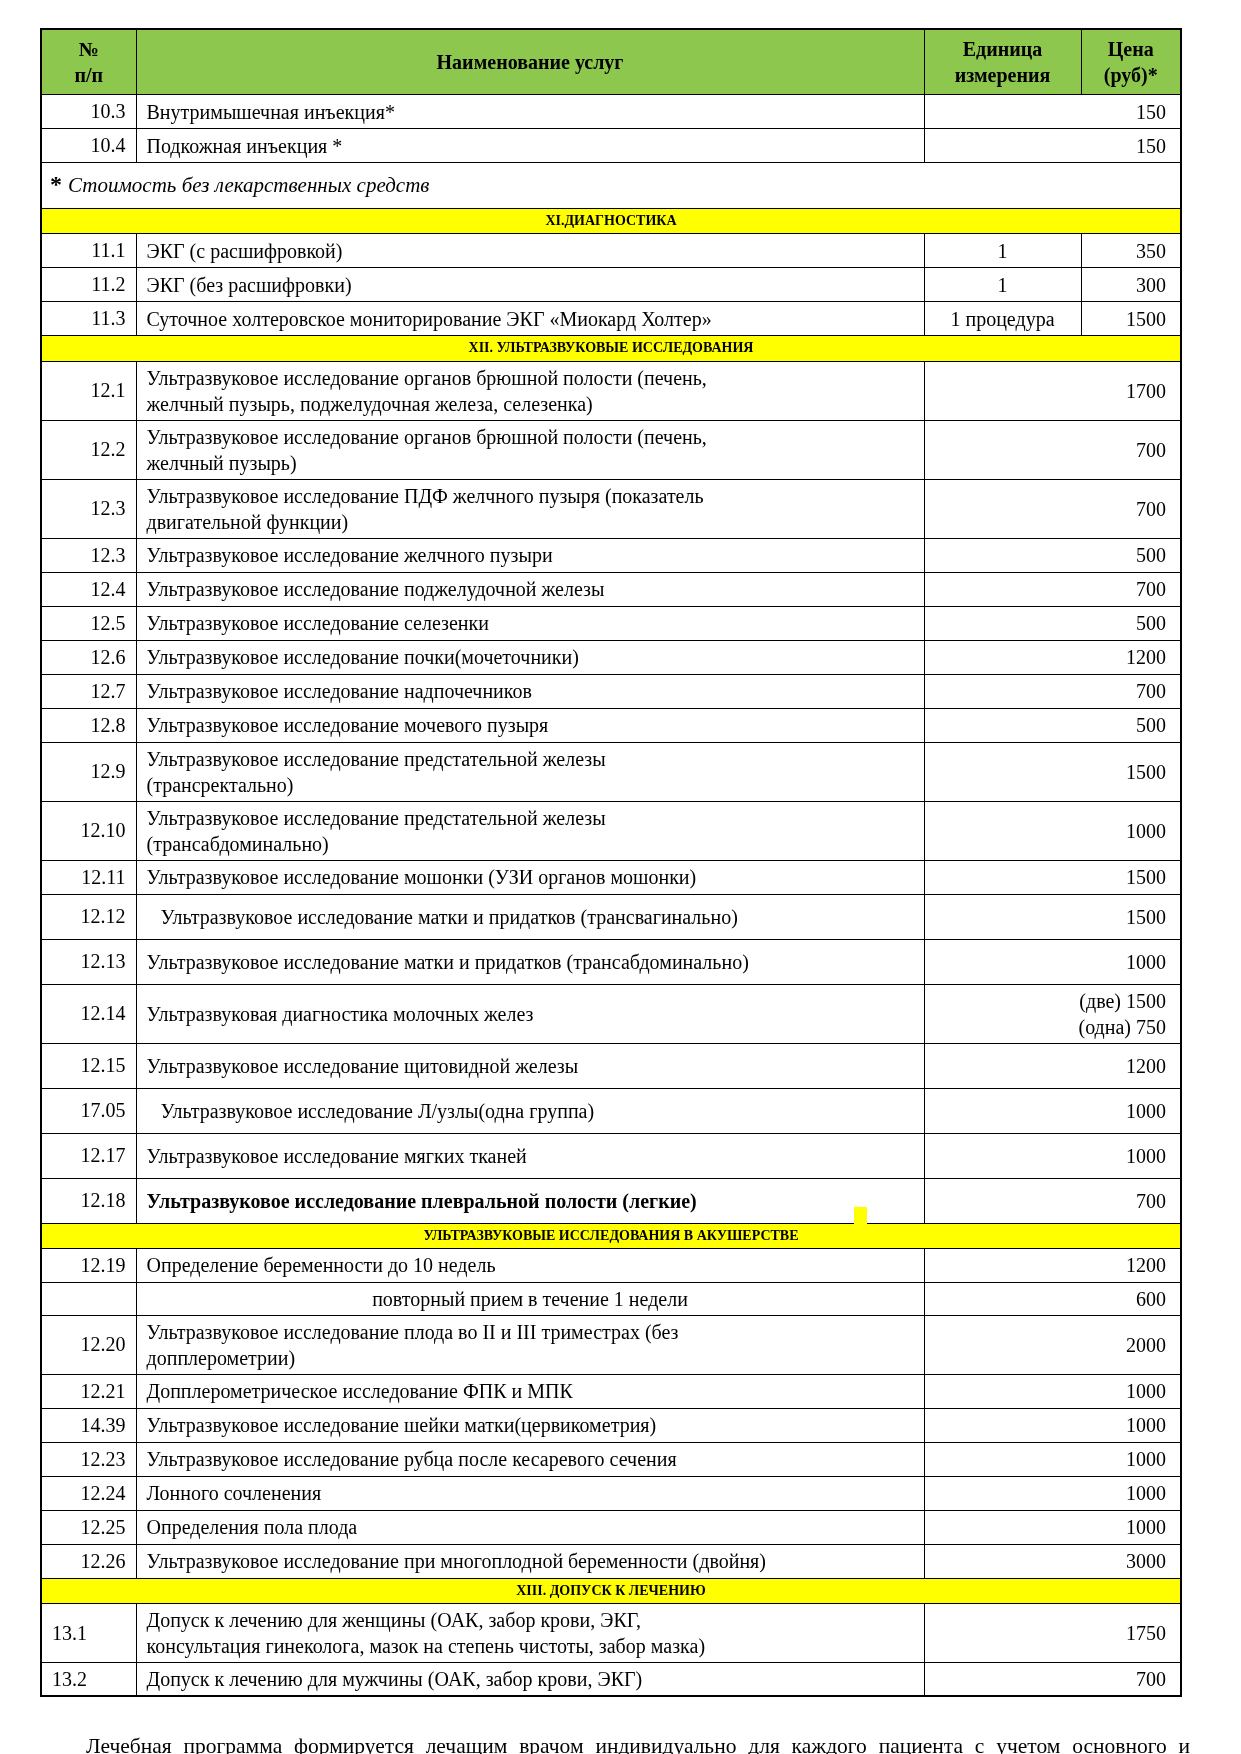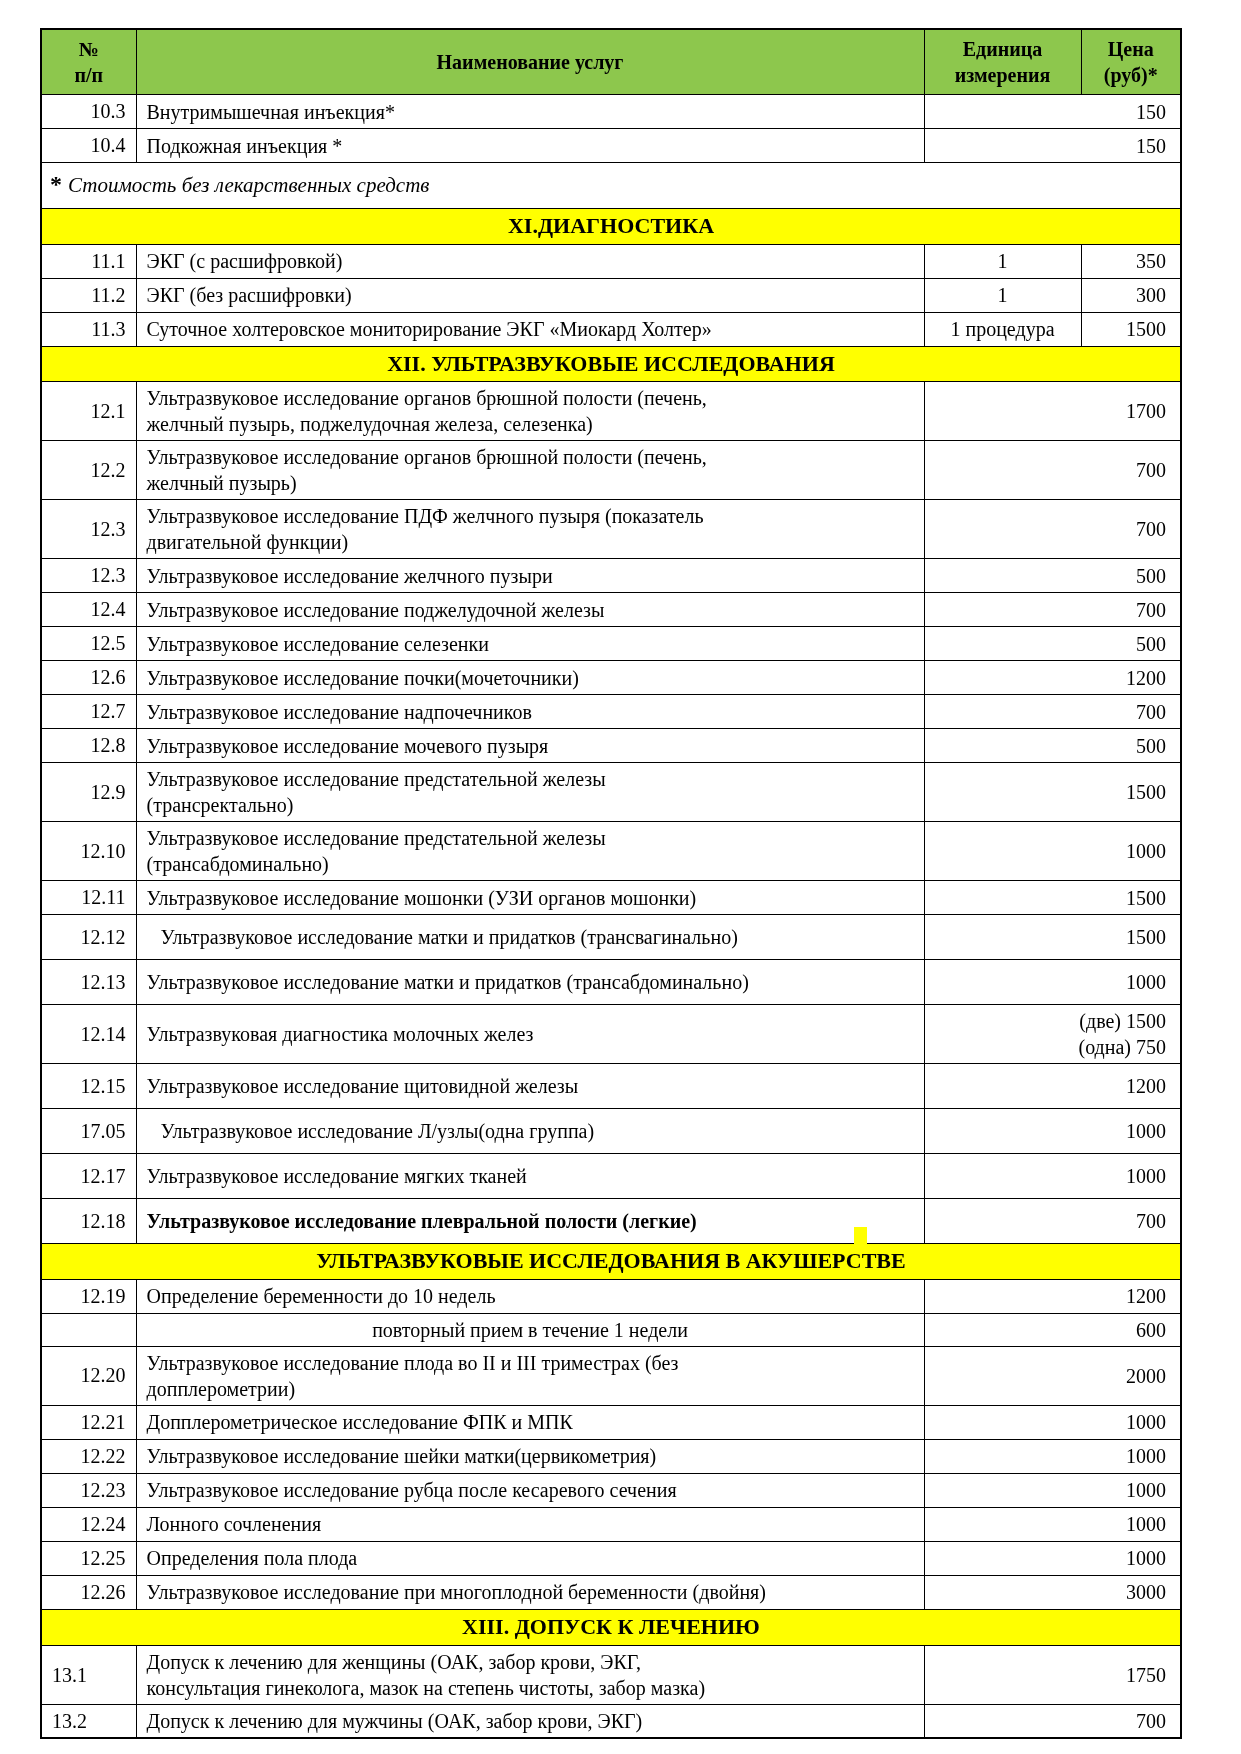--- a/index.html
+++ b/index.html
@@ -70,21 +70,21 @@
     text-align: right;
     padding: 3px 14px 3px 4px;
     white-space: pre-line;
     vertical-align: top;
     margin-left: 20px;
   }
 
   tr.section-row td {
     background: #ffff00;
     font-weight: bold;
-    font-size: 22px;
+    font-size: 14px;
     text-align: center;
     padding: 3px 4px;
     position: relative;
     overflow: visible;
   }
   tr.note-row td {
     font-style: italic;
     font-size: 21px;
     padding: 6px 10px 8px 8px;
     border-top: 1.5px solid #000;
@@ -295,21 +295,21 @@
           <td class="name-cell">Ультразвуковое исследование плода во II и III триместрах (без
 допплерометрии)</td>
           <td colspan="2" class="price-cell">2000</td>
         </tr>
         <tr>
           <td class="num-cell">12.21</td>
           <td class="name-cell">Допплерометрическое исследование ФПК  и МПК</td>
           <td colspan="2" class="price-cell">1000</td>
         </tr>
         <tr>
-          <td class="num-cell">12.22</td>
+          <td class="num-cell">14.39</td>
           <td class="name-cell">Ультразвуковое исследование шейки матки(цервикометрия)</td>
           <td colspan="2" class="price-cell">1000</td>
         </tr>
         <tr>
           <td class="num-cell">12.23</td>
           <td class="name-cell">Ультразвуковое исследование рубца после кесаревого сечения</td>
           <td colspan="2" class="price-cell">1000</td>
         </tr>
         <tr>
           <td class="num-cell">12.24</td>

